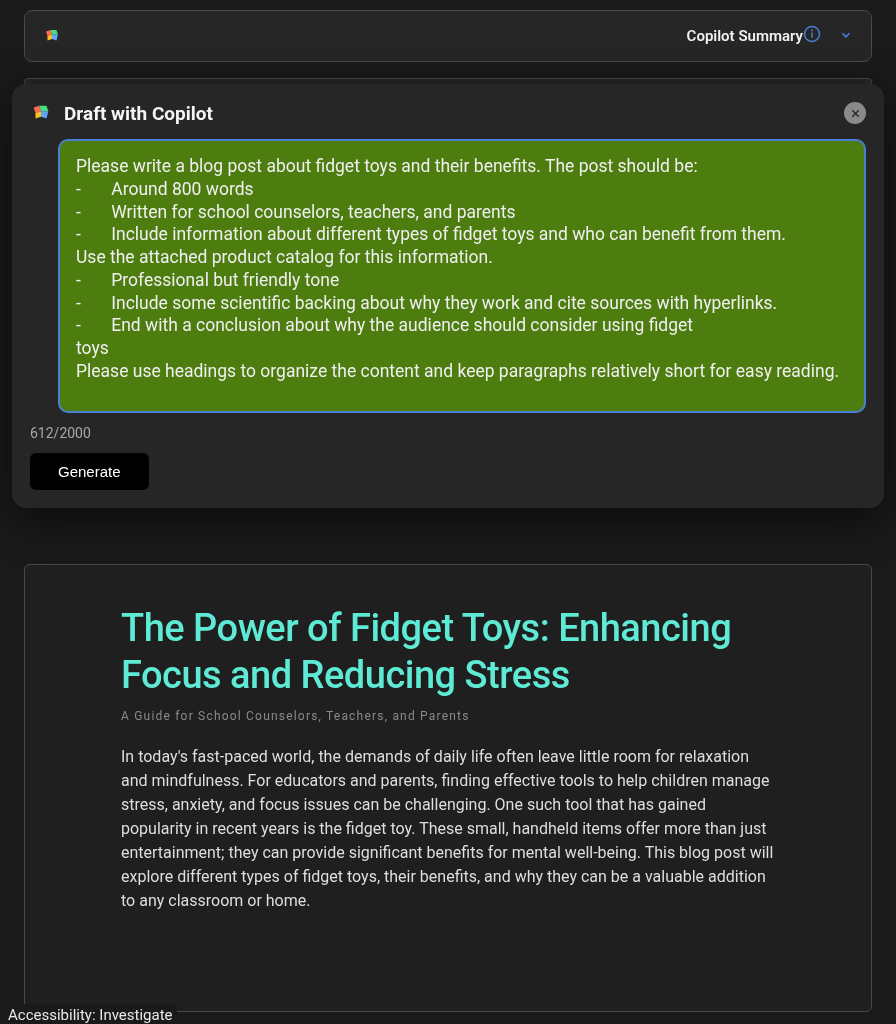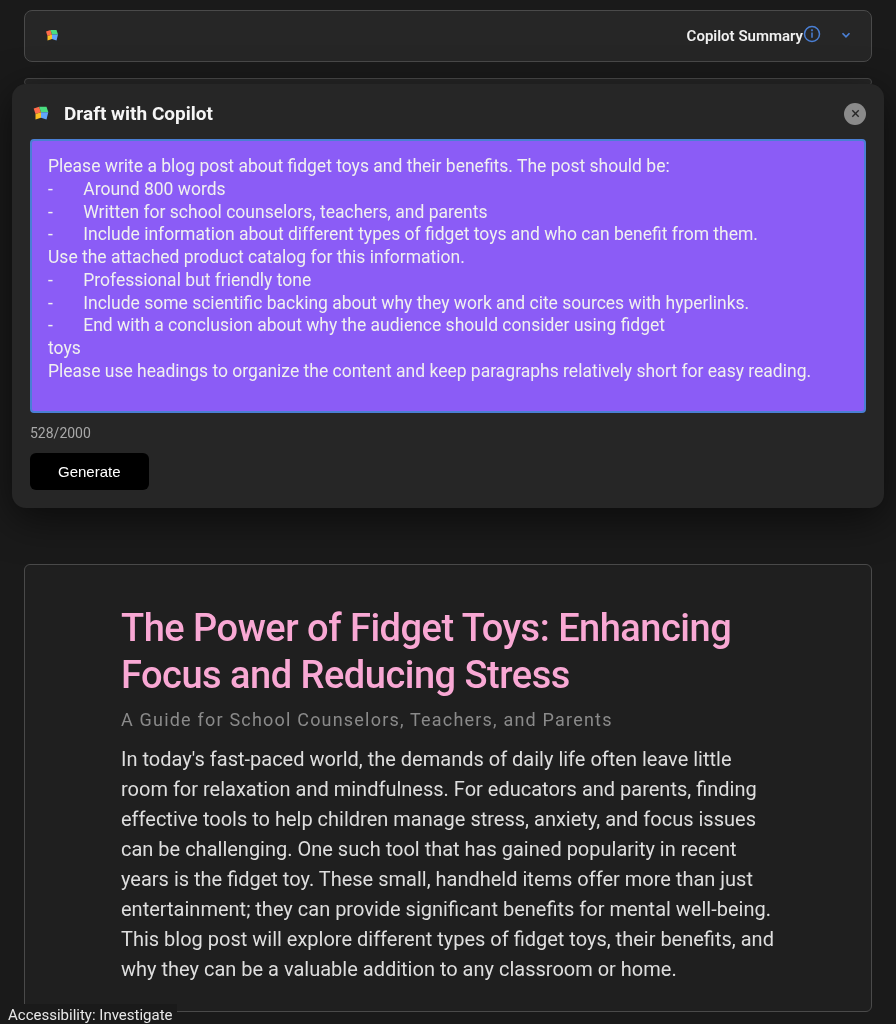--- a/index.html
+++ b/index.html
@@ -60,21 +60,20 @@
     left: 12px;
     right: 12px;
     background: #262626;
     border-radius: 14px;
     padding: 18px 18px 18px 18px;
     box-shadow: 0 10px 40px rgba(0,0,0,0.6);
     z-index: 10;
   }
   .dialog-header {
     display: flex;
-    align-items: center;
     margin-bottom: 14px;
   }
   .dialog-header .copilot-icon {
     width: 22px;
     height: 22px;
     margin-right: 12px;
   }
   .dialog-title {
     font-size: 19px;
     font-weight: 700;
@@ -91,24 +90,25 @@
     justify-content: center;
     cursor: pointer;
   }
   .close-btn svg {
     width: 11px;
     height: 11px;
     stroke: #262626;
   }
   .prompt-box {
     border: 2px solid #4a7fd4;
-    border-radius: 4px;
-    background: #8b5cf6;
+    border-radius: 10px;
+    background: #4d7c0f;
     padding: 14px 16px 28px 16px;
     margin-bottom: 12px;
+    margin-left: 28px;
   }
   .prompt-text {
     font-size: 17.5px;
     line-height: 1.3;
     color: #f0f0f0;
     white-space: pre-wrap;
     font-family: inherit;
   }
   .char-count {
     font-size: 14px;
@@ -133,33 +133,33 @@
     bottom: 12px;
     border: 1px solid #4a4a4a;
     border-radius: 6px;
     background: #1f1f1f;
     padding: 40px 96px 0 96px;
     overflow: hidden;
   }
   .doc-title {
     font-size: 38px;
     font-weight: 500;
-    color: #f9a8d4;
+    color: #5eead4;
     line-height: 1.24;
     letter-spacing: -0.5px;
     margin-bottom: 10px;
   }
   .doc-subtitle {
-    font-size: 18px;
+    font-size: 12px;
     color: #8a8a8a;
     letter-spacing: 1.2px;
-    margin-bottom: 14px;
+    margin-bottom: 22px;
   }
   .doc-paragraph {
-    font-size: 20px;
+    font-size: 16px;
     line-height: 1.5;
     color: #dedede;
     margin-bottom: 22px;
   }
   .doc-heading {
     font-size: 24px;
     font-weight: 500;
     color: #7ab8e8;
     margin-bottom: 14px;
   }
@@ -229,21 +229,21 @@
 -       Written for school counselors, teachers, and parents
 -       Include information about different types of fidget toys and who can benefit from them.
 Use the attached product catalog for this information.
 -       Professional but friendly tone
 -       Include some scientific backing about why they work and cite sources with hyperlinks.
 -       End with a conclusion about why the audience should consider using fidget
 toys
 Please use headings to organize the content and keep paragraphs relatively short for easy reading.</div>
   </div>
 
-  <div class="char-count">528/2000</div>
+  <div class="char-count">612/2000</div>
 
   <button class="generate-btn">Generate</button>
 </div>
 
 <div class="doc-area">
   <h1 class="doc-title">The Power of Fidget Toys: Enhancing Focus and Reducing Stress</h1>
   <div class="doc-subtitle">A Guide for School Counselors, Teachers, and Parents</div>
   <p class="doc-paragraph">In today's fast-paced world, the demands of daily life often leave little room for relaxation and mindfulness. For educators and parents, finding effective tools to help children manage stress, anxiety, and focus issues can be challenging. One such tool that has gained popularity in recent years is the fidget toy. These small, handheld items offer more than just entertainment; they can provide significant benefits for mental well-being. This blog post will explore different types of fidget toys, their benefits, and why they can be a valuable addition to any classroom or home.</p>
 </div>
 

